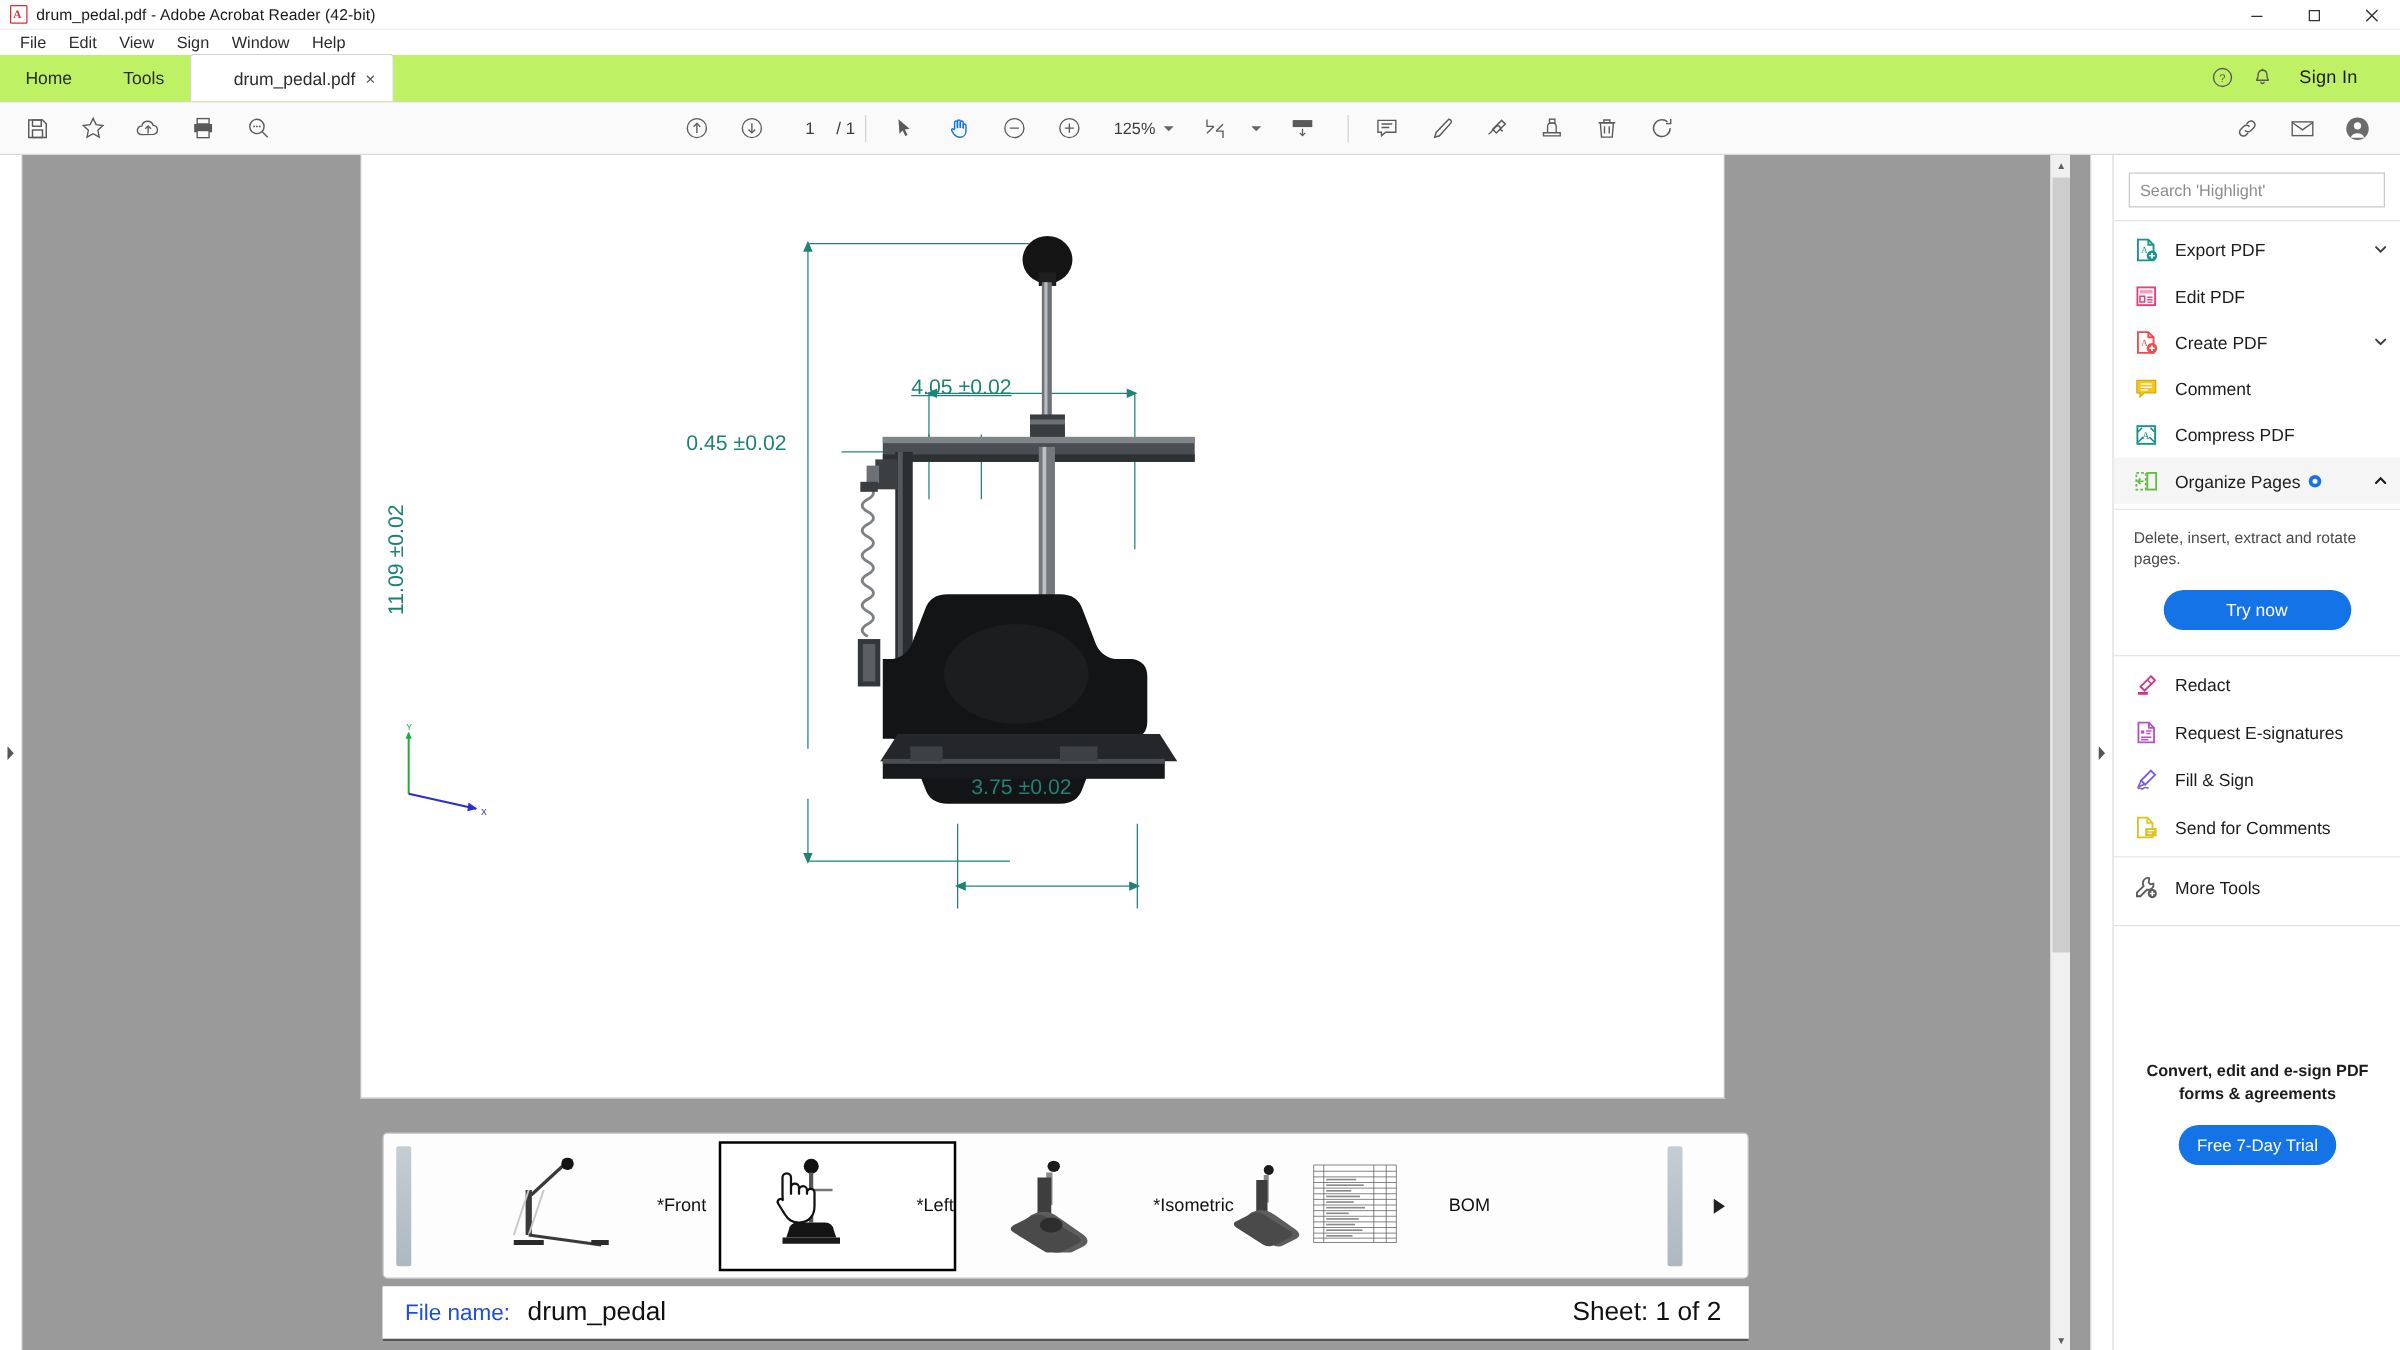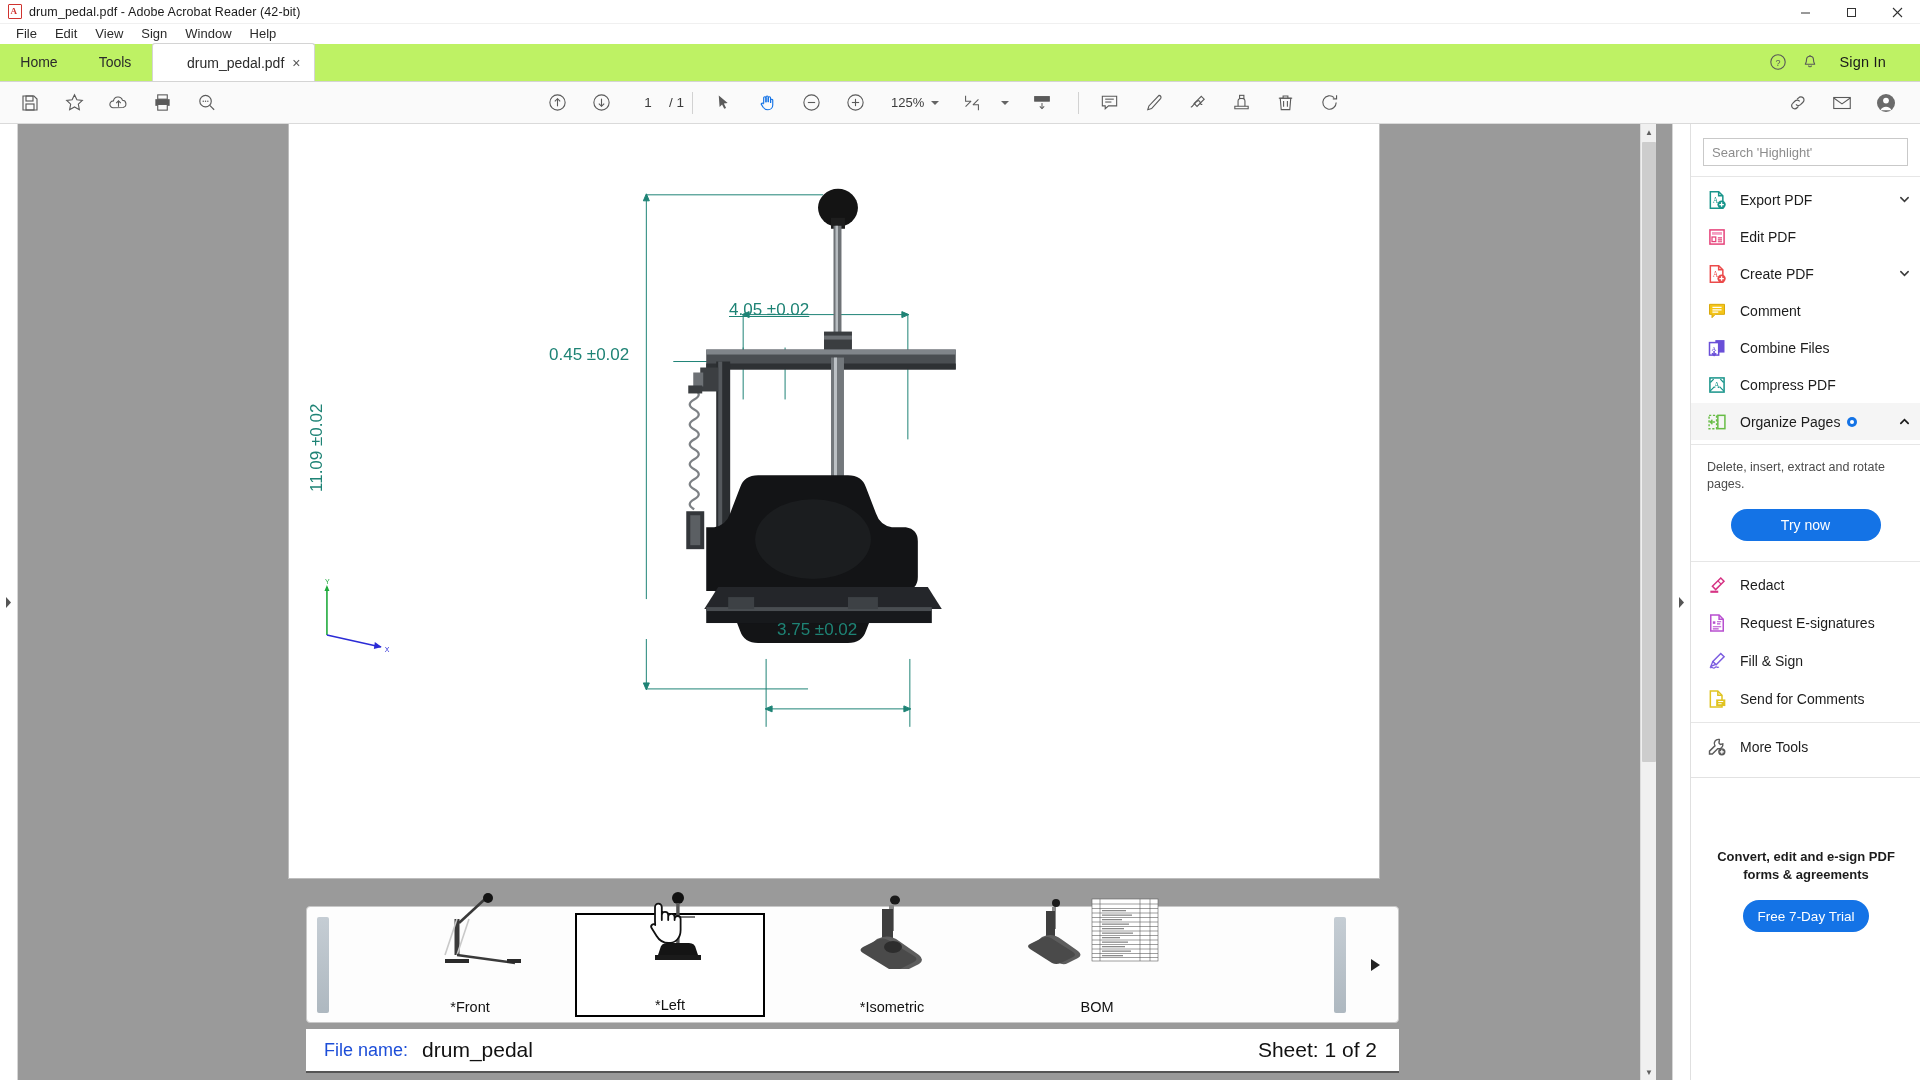--- a/index.html
+++ b/index.html
@@ -166,21 +166,21 @@
     position:absolute; right:52px; top:10px; width:12px; height:96px;
     background:linear-gradient(#c5cdd4,#aeb8c0); border-radius:2px;
   }
   .thumb-next {
     position:absolute; right:18px; top:50%; transform:translateY(-50%);
     width:0;height:0;border-top:6px solid transparent;border-bottom:6px solid transparent;
     border-left:9px solid #222;
   }
   .thumb {
     position:absolute; top:6px; width:190px; height:104px;
-    display:flex; flex-direction:column; align-items:center; justify-content:flex-end;
+    display:flex; flex-direction:row; align-items:center; justify-content:flex-end;
     padding-bottom:2px;
     gap:28px;
   }
   .thumb.sel { border:2.5px solid #000; background:#fff; }
   .thumb .tlabel { font-size:14.5px; color:#111; margin-top:2px; }
   .thumb .timg { flex:1; display:flex; align-items:flex-end; justify-content:center; width:100%; }
 
   .filebar {
     position:absolute; left:288px; top:905px; width:1093px; height:44px;
     display:flex; align-items:center; background:#ffffff;
@@ -742,29 +742,20 @@
     </div>
 
     <div class="ritem">
       <svg class="ic" viewBox="0 0 24 24">
         <path d="M3 4h18v12h-11l-4 4v-4H3z" fill="#f5c518" stroke="#d9a90c" stroke-width="1.2"></path>
         <path d="M6.5 7.5h11M6.5 10.5h11M6.5 13.2h7" stroke="#fff" stroke-width="1.5"></path>
       </svg>
       <span class="lb">Comment</span>
     </div>
 
-    <div class="ritem">
-      <svg class="ic" viewBox="0 0 24 24">
-        <rect x="10" y="2.5" width="11" height="15" fill="#6a4fd8"></rect>
-        <rect x="3" y="5.5" width="11" height="15" fill="#fff" stroke="#6a4fd8" stroke-width="1.8"></rect>
-        <text x="5.5" y="15" font-size="8" fill="#6a4fd8" font-family="Liberation Serif">A</text>
-        <path d="M8.5 15.5v5M6 18.3l2.5 2.6 2.5-2.6" fill="none" stroke="#6a4fd8" stroke-width="1.8"></path>
-      </svg>
-      <span class="lb">Combine Files</span>
-    </div>
 
     <div class="ritem">
       <svg class="ic" viewBox="0 0 24 24">
         <rect x="3.5" y="3.5" width="17" height="17" fill="none" stroke="#17948a" stroke-width="1.8"></rect>
         <text x="8" y="16" font-size="10" fill="#17948a" font-family="Liberation Serif">A</text>
         <path d="M4 9l4-4M4 19l5-5M20 9l-4-4M20 19l-5-5" stroke="#17948a" stroke-width="1.5"></path>
       </svg>
       <span class="lb">Compress PDF</span>
     </div>
 

